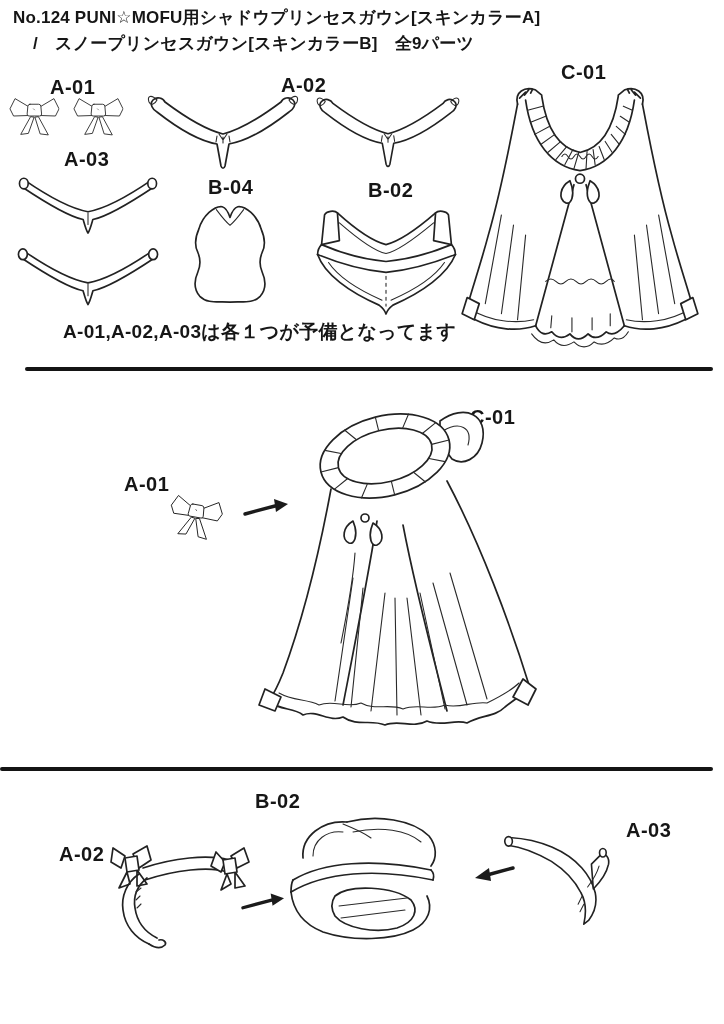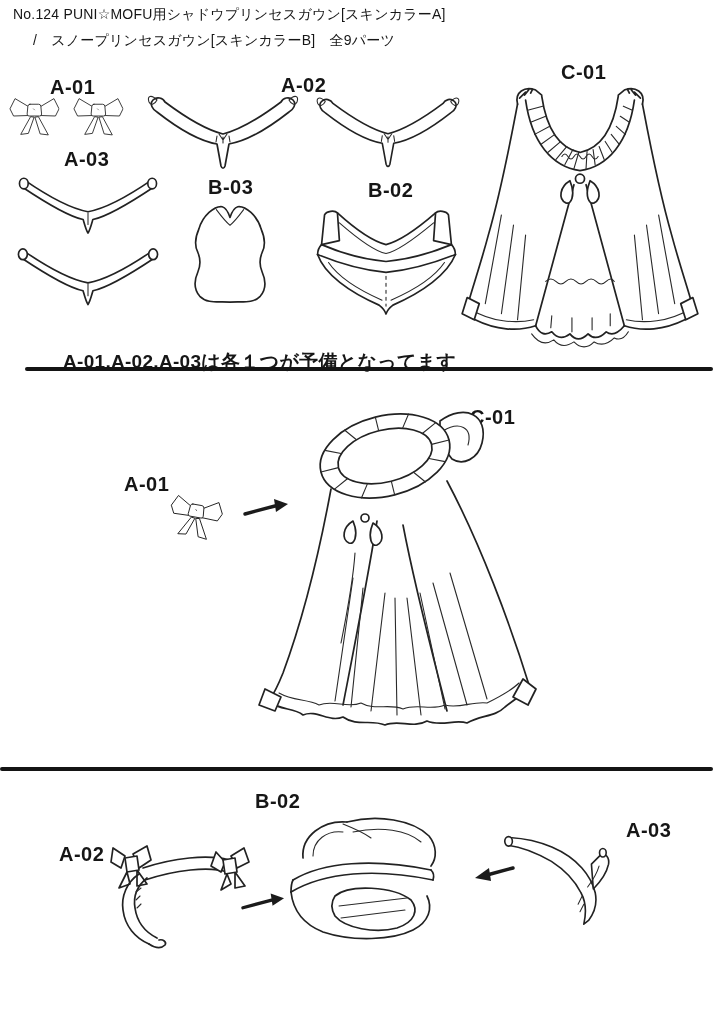--- a/index.html
+++ b/index.html
@@ -4,21 +4,21 @@
 <style>
   html,body{margin:0;padding:0;}
   body{
     width:724px;height:1024px;position:relative;overflow:hidden;
     background:#ffffff;
     font-family:"Liberation Sans","DejaVu Sans",sans-serif;
     color:#161616;
   }
   .abs{position:absolute;}
   .title-line{
-    font-size:14px;font-weight:normal;letter-spacing:0.2px;white-space:nowrap;
+    font-size:17px;font-weight:bold;letter-spacing:0.2px;white-space:nowrap;
   }
   .part-label{
     font-size:20px;font-weight:bold;letter-spacing:0.5px;white-space:nowrap;
   }
   .note-text{
     font-size:19px;font-weight:bold;letter-spacing:0.3px;white-space:nowrap;
   }
   .divider{background:#141414;border-radius:2px;}
   svg{display:block;overflow:visible;}
   .ln{fill:none;stroke:#222;stroke-width:1.7;stroke-linecap:round;stroke-linejoin:round;}
@@ -78,21 +78,21 @@
   <ellipse class="fw" cx="141" cy="16" rx="4.5" ry="5.5"></ellipse>
   <path class="ln2" d="M75,46 L75,58"></path>
 </svg>
 <svg class="abs" style="left:14px;top:238px;" width="148" height="72" viewBox="0 0 150 72">
   <path class="fw" d="M9,12 C38,32 58,42 75,45 C92,42 112,32 141,12 L142,20 C112,40 94,50 80,53 C78,60 77,64 75,67 C73,64 72,60 70,53 C56,50 38,40 8,20 Z"></path>
   <ellipse class="fw" cx="9" cy="16" rx="4.5" ry="5.5"></ellipse>
   <ellipse class="fw" cx="141" cy="16" rx="4.5" ry="5.5"></ellipse>
   <path class="ln2" d="M75,46 L75,58"></path>
 </svg>
 
-<div class="abs part-label" style="left:208px;top:176px;">B-03</div>
+<div class="abs part-label" style="left:208px;top:176px;">B-04</div>
 
 <svg class="abs" style="left:180px;top:196px;" width="100" height="112" viewBox="0 0 100 115">
   <path class="fw" d="M18,34 C22,20 34,10 42,11 C46,12 48,16 50,22 C52,16 54,12 58,11 C66,10 78,20 82,34 C86,43 87,50 83,58 C80,65 80,71 83,78 C87,87 87,96 81,103 C73,111 62,108 50,109 C38,108 27,111 19,103 C13,96 13,87 17,78 C20,71 20,65 17,58 C13,50 14,43 18,34 Z"></path>
   <path class="ln2" d="M36,14 C42,22 46,27 50,30 C54,27 58,22 64,14"></path>
 </svg>
 
 <div class="abs part-label" style="left:368px;top:179px;">B-02</div>
 
 <svg class="abs" style="left:313px;top:203px;" width="147" height="114" viewBox="0 0 145 115">
   <path class="fw" d="M10,12 C12,8 20,7 23,10 L25,38 L7,42 Z"></path>
@@ -140,21 +140,21 @@
   <path class="ln2" d="M84,196 Q89,191 94,196 Q99,201 104,196 Q109,191 114,196 Q119,201 124,196 Q129,191 134,196 Q139,201 144,196 Q149,191 152,196"></path>
   <path class="ln2" d="M90,230 L89,242 M110,232 L110,246 M130,232 L130,244 M148,228 L148,240"></path>
   <path class="ln" d="M74,240 Q80,252 90,246 Q98,256 108,248 Q116,258 126,248 Q134,256 144,246 Q152,252 162,240"></path>
   <path class="ln2" d="M70,248 Q80,262 92,254 Q100,264 112,256 Q122,266 132,256 Q142,262 152,252 Q160,256 166,246"></path>
 
   <path class="fw" d="M108,96 C98,102 96,114 104,118 C110,120 112,110 110,102 Z"></path>
   <path class="fw" d="M128,96 C138,102 140,114 132,118 C126,120 124,110 126,102 Z"></path>
   <circle class="fw" cx="118" cy="94" r="4.5"></circle>
 </svg>
 
-<div class="abs note-text" style="left:63px;top:349px;text-align:center;">A-01,A-02,A-03は各１つが予備となってます</div>
+<div class="abs note-text" style="left:63px;top:319px;text-align:center;">A-01,A-02,A-03は各１つが予備となってます</div>
 
 <div class="abs divider" style="left:25px;top:367px;width:688px;height:4px;"></div>
 
 <div class="abs part-label" style="left:124px;top:473px;">A-01</div>
 
 <svg class="abs" style="left:168px;top:492px;transform:rotate(10deg);" width="54" height="50" viewBox="0 0 100 90">
     <use href="#bow"></use>
   </svg>
 
 <svg class="abs" style="left:243px;top:497px;" width="46" height="22" viewBox="0 0 46 22">

